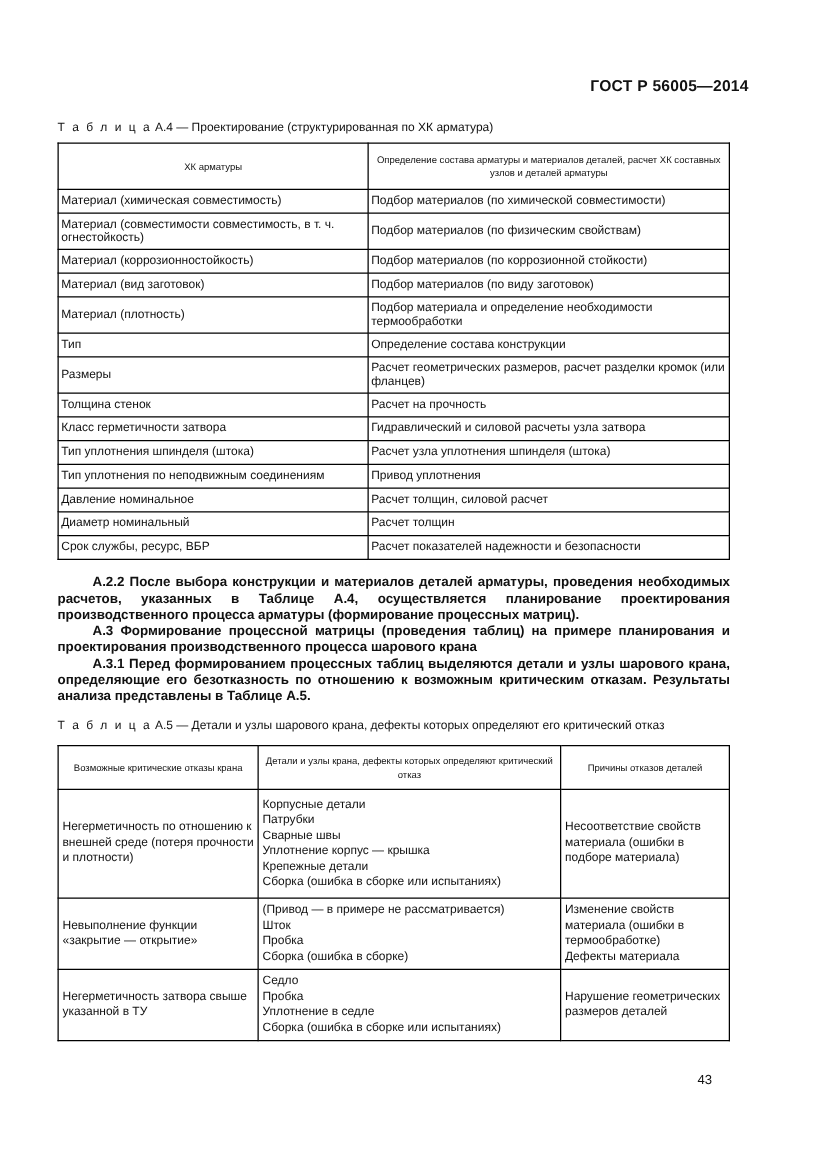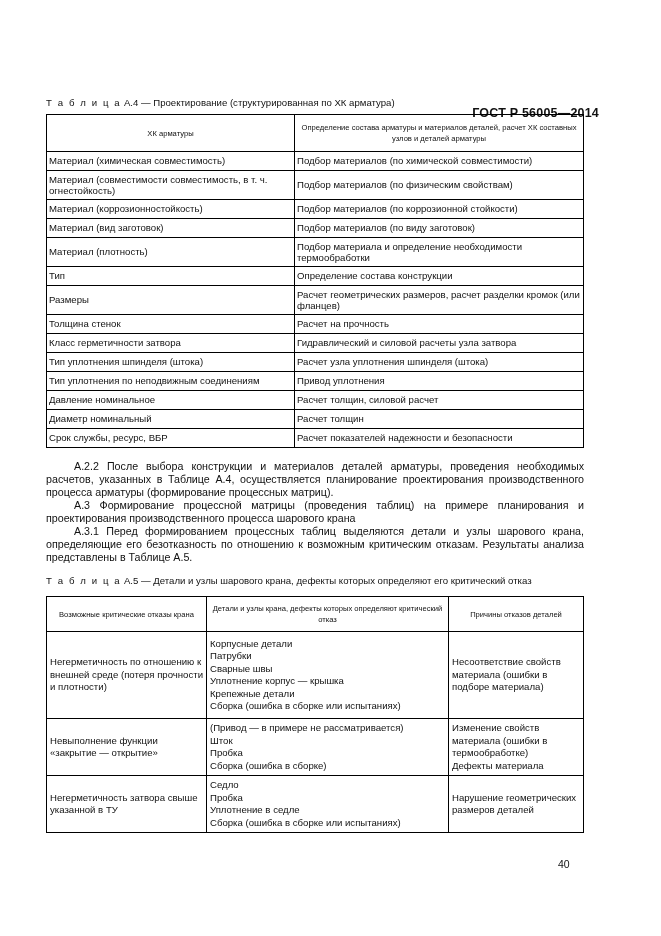--- a/index.html
+++ b/index.html
@@ -2,38 +2,38 @@
 <html><head>
 <meta charset="utf-8">
 <style>
   html, body { margin: 0; padding: 0; background: #ffffff; }
   body {
     width: 661px; height: 936px; position: relative; overflow: hidden;
     font-family: "Liberation Sans", sans-serif; color: #111;
   }
   .std-number {
     position: absolute; top: 62px; right: 62px;
-    font-weight: bold; font-size: 12.5px; letter-spacing: 0.2px; margin-top: 44px;
+    font-weight: bold; font-size: 12.5px; letter-spacing: 0.2px;
   }
   .caption {
     position: absolute; left: 46px; font-size: 9.6px; white-space: nowrap;
   }
   .caption .sp { letter-spacing: 1.6px; }
   table { border-collapse: collapse; position: absolute; left: 46px; }
   td, th { border: 1.4px solid #000; font-weight: normal; }
   #t4 { top: 114px; width: 538px; font-size: 9.6px; padding-left: 14px; }
   #t4 th { font-size: 7.6px; height: 34px; padding: 1px 4px; text-align: center; line-height: 11px; }
   #t4 td { padding: 1px 2px; line-height: 11.5px; vertical-align: middle; }
   #t4 td.c1 { width: 243px; }
   #t4 tr.r1 td { height: 16px; }
   #t4 tr.r2 td { height: 26px; }
 
   .body-text {
     position: absolute; left: 46px; width: 538px; font-size: 10.7px;
-    line-height: 13px; text-align: justify;
+    line-height: 13px; text-align: justify; font-weight: bold;
   }
   .body-text p { margin: 0; text-indent: 28px; }
 
   #t5 { top: 596px; width: 538px; font-size: 9.6px; }
   #t5 th { font-size: 7.6px; height: 32px; padding: 1px 4px; text-align: center; line-height: 11px; }
   #t5 td { padding: 2px 3px; vertical-align: middle; line-height: 12.5px; }
   #t5 td.c1 { width: 153px; }
   #t5 td.c3 { width: 128px; }
   #t5 .li { display: block; }
   .page-num { position: absolute; top: 858px; left: 558px; font-size: 10.5px; }
@@ -160,13 +160,13 @@
       <span class="li">Уплотнение в седле</span>
       <span class="li">Сборка (ошибка в сборке или испытаниях)</span>
     </td>
     <td class="c3">
       <span class="li">Нарушение геометрических размеров деталей</span>
     </td>
   </tr>
 </tbody>
   </table>
 
-<div class="page-num">40</div>
+<div class="page-num">43</div>
 
 </body></html>

